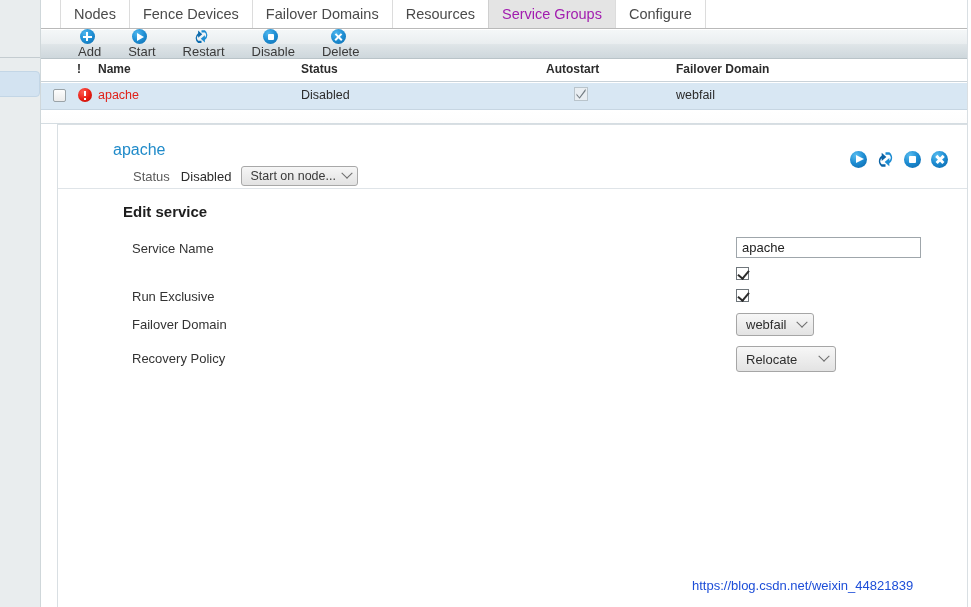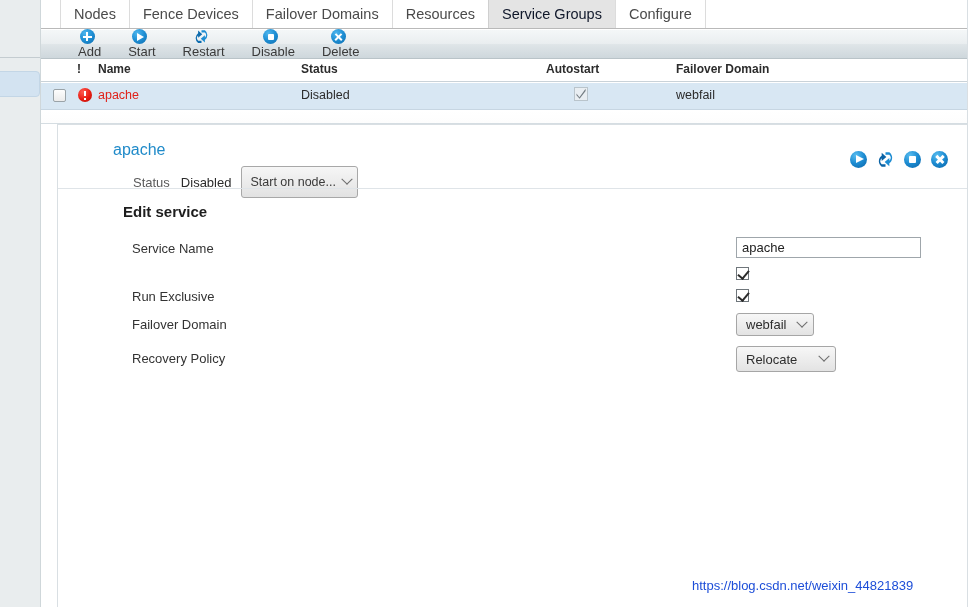--- a/index.html
+++ b/index.html
@@ -76,21 +76,21 @@
     border-left: 1px solid #dcdcdc;
     border-right: 1px solid #dcdcdc;
     margin-left: -1px;
     white-space: nowrap;
     box-sizing: border-box;
     cursor: pointer;
     background: #ffffff;
   }
   .tab.active {
     background: #e4e4e4;
-    color: #0f172a;
+    color: #a21caf;
     border-left: 1px solid #cfcfcf;
     border-right: 1px solid #cfcfcf;
   }
   .tab-spacer {
     height: 29px;
     border-left: 1px solid #dcdcdc;
     width: 0;
     margin-left: -1px;
   }
 
@@ -257,21 +257,21 @@
     display: flex;
     align-items: center;
     font-size: 13px;
     color: #3b3b3b;
   }
   .status-label { color: #5a5a5a; margin-right: 11px; }
   .status-value { color: #2b2b2b; margin-right: 10px; }
   .node-select {
     display: inline-flex;
     align-items: center;
-    height: 32px;
+    height: 20px;
     padding: 0 6px 0 8px;
     font-size: 12.5px;
     color: #3a3a3a;
     background: linear-gradient(to bottom,#f6f6f6,#e2e2e2);
     border: 1px solid #a8a8a8;
     border-radius: 3px;
     box-sizing: border-box;
     cursor: pointer;
   }
   .caret {

